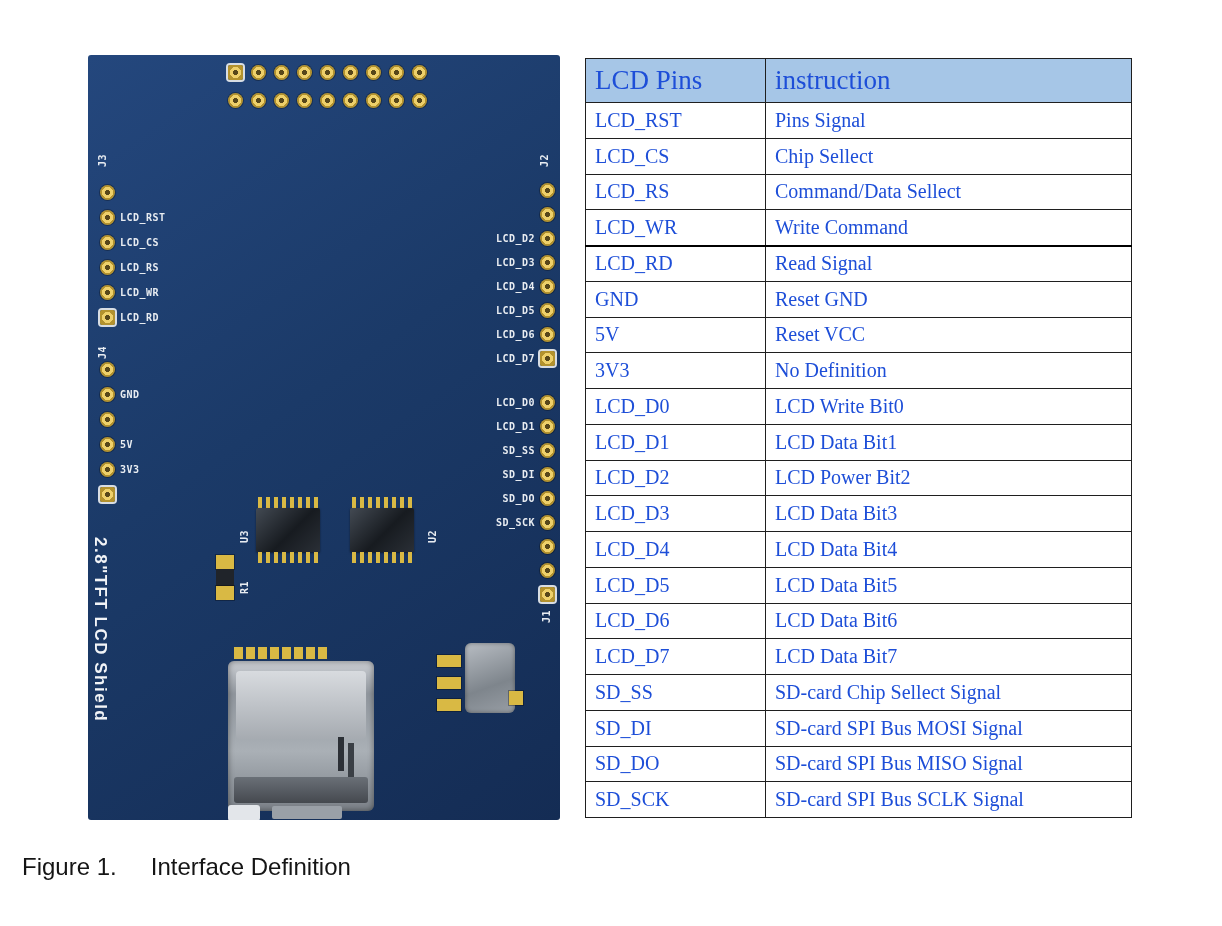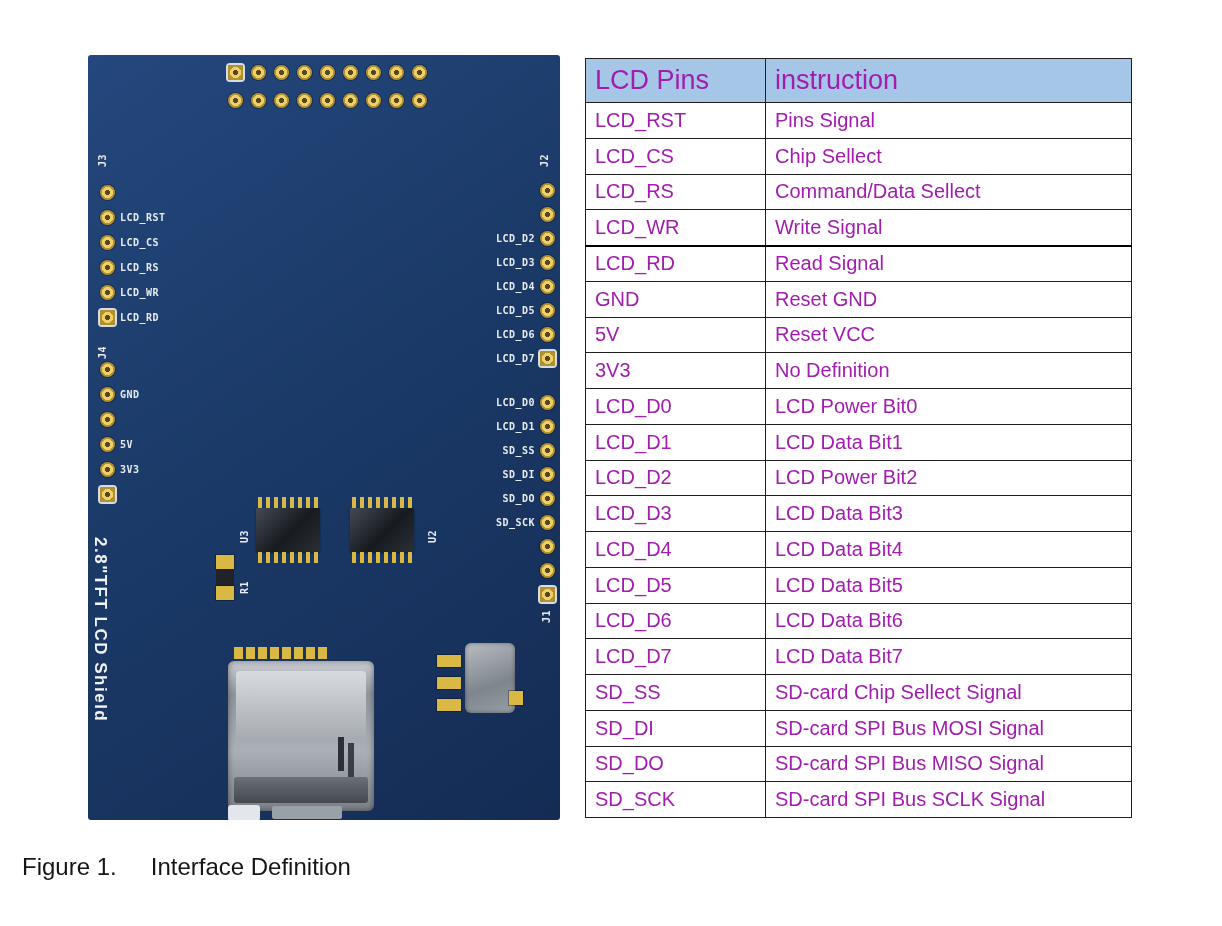--- a/index.html
+++ b/index.html
@@ -77,21 +77,21 @@
   .comp .cbody { position:absolute; left:28px; top:0; width:50px; height:70px;
     background:linear-gradient(160deg,#b8bdc3,#7e858c 60%, #989ea5); border-radius:6px;
     box-shadow:inset 0 0 4px rgba(0,0,0,.4); }
   .comp .cpad { position:absolute; width:24px; height:12px; background:#d9b944; box-shadow:0 0 0 1px rgba(0,0,0,.3); }
   .comp .cpad.right { width:14px; height:14px; }
 
   
   .pin-table {
     position:absolute; left:585px; top:58px; width:547px; height:760px;
     border-collapse:collapse; table-layout:fixed;
-    font-size:20px; color:#a21caf;
+    font-size:20px; color:#1d4ed8;font-family:Liberation Serif, serif;
   }
   .pin-table th, .pin-table td {
     border:1px solid #1f1f1f; text-align:left; font-weight:normal;
     padding:0 4px 0 9px; vertical-align:middle; overflow:hidden; white-space:nowrap;
   }
   .pin-table thead tr { height:44px; }
   .pin-table thead th { background:#a6c6e7; font-size:27px; }
   .pin-table tbody tr { height:35px; }
   .pin-table tr.thick td { border-bottom:2.5px solid #000; }
 
@@ -334,41 +334,41 @@
       <tr>
           <td>LCD_CS</td>
           <td>Chip Sellect</td>
         </tr>
       <tr>
           <td>LCD_RS</td>
           <td>Command/Data Sellect</td>
         </tr>
       <tr class="thick">
           <td>LCD_WR</td>
-          <td>Write Signal</td>
+          <td>Write Command</td>
         </tr>
       <tr>
           <td>LCD_RD</td>
           <td>Read Signal</td>
         </tr>
       <tr>
           <td>GND</td>
           <td>Reset GND</td>
         </tr>
       <tr>
           <td>5V</td>
           <td>Reset VCC</td>
         </tr>
       <tr>
           <td>3V3</td>
           <td>No Definition</td>
         </tr>
       <tr>
           <td>LCD_D0</td>
-          <td>LCD Power Bit0</td>
+          <td>LCD Write Bit0</td>
         </tr>
       <tr>
           <td>LCD_D1</td>
           <td>LCD Data Bit1</td>
         </tr>
       <tr>
           <td>LCD_D2</td>
           <td>LCD Power Bit2</td>
         </tr>
       <tr>

